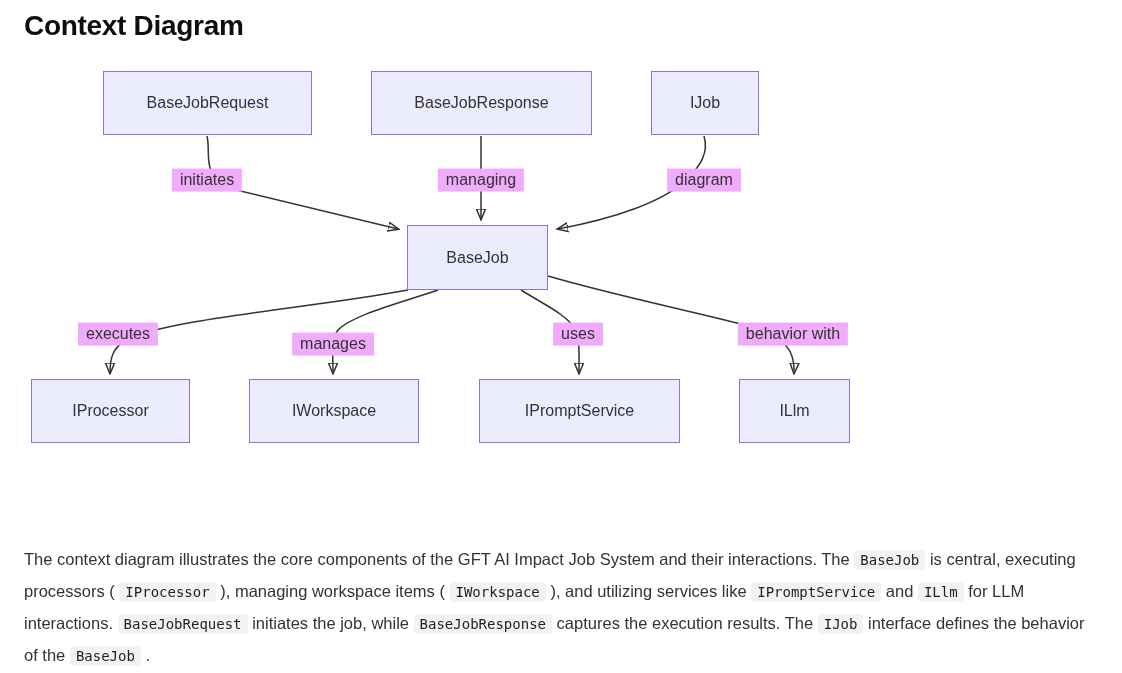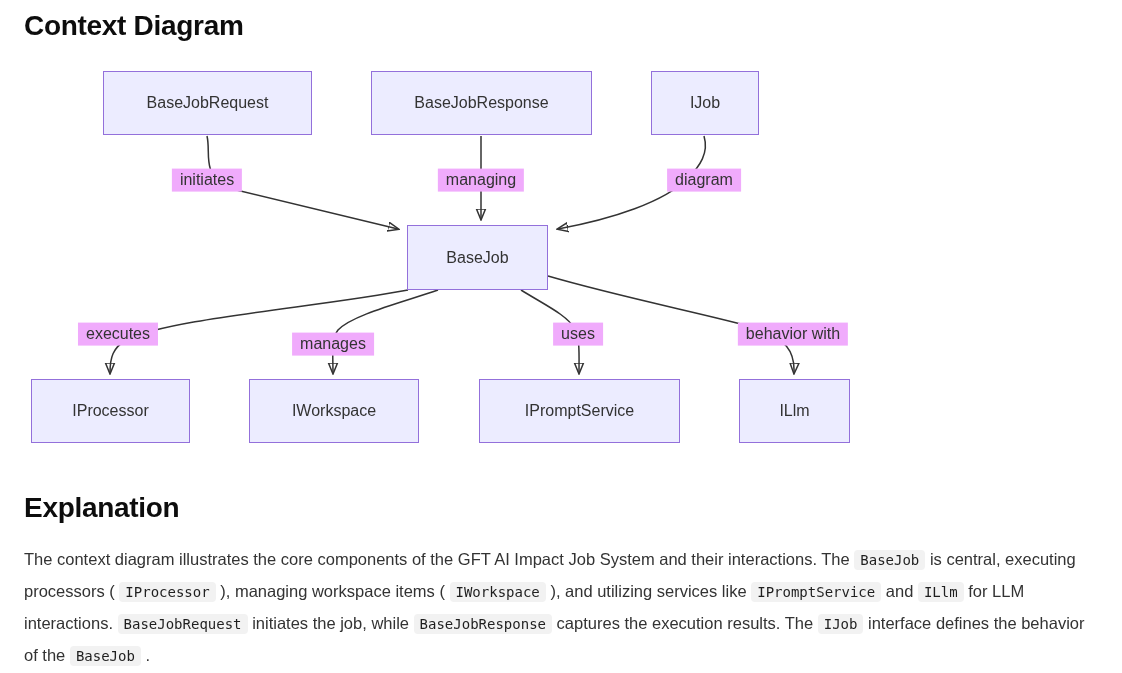--- a/index.html
+++ b/index.html
@@ -131,17 +131,16 @@
 
     <div class="elabel" style="left:207px;top:180px">initiates</div>
     <div class="elabel" style="left:481px;top:180px">managing</div>
     <div class="elabel" style="left:704px;top:180px">diagram</div>
     <div class="elabel" style="left:118px;top:334px">executes</div>
     <div class="elabel" style="left:333px;top:344px">manages</div>
     <div class="elabel" style="left:578px;top:334px">uses</div>
     <div class="elabel" style="left:793px;top:334px">behavior with</div>
   </div>
 
-  <h2 class="heading" id="h-explanation">Explanation</h2>
 
   <p class="para"><span>The context diagram illustrates the core components of the GFT AI Impact Job System and their interactions. The </span><code class="icode">BaseJob</code><span> is central, executing processors ( </span><code class="icode">IProcessor</code><span> ), managing workspace items ( </span><code class="icode">IWorkspace</code><span> ), and utilizing services like </span><code class="icode">IPromptService</code><span> and </span><code class="icode">ILlm</code><span> for LLM interactions. </span><code class="icode">BaseJobRequest</code><span> initiates the job, while </span><code class="icode">BaseJobResponse</code><span> captures the execution results. The </span><code class="icode">IJob</code><span> interface defines the behavior of the </span><code class="icode">BaseJob</code><span> .</span></p>
 
 </div>
 
 </body></html>

